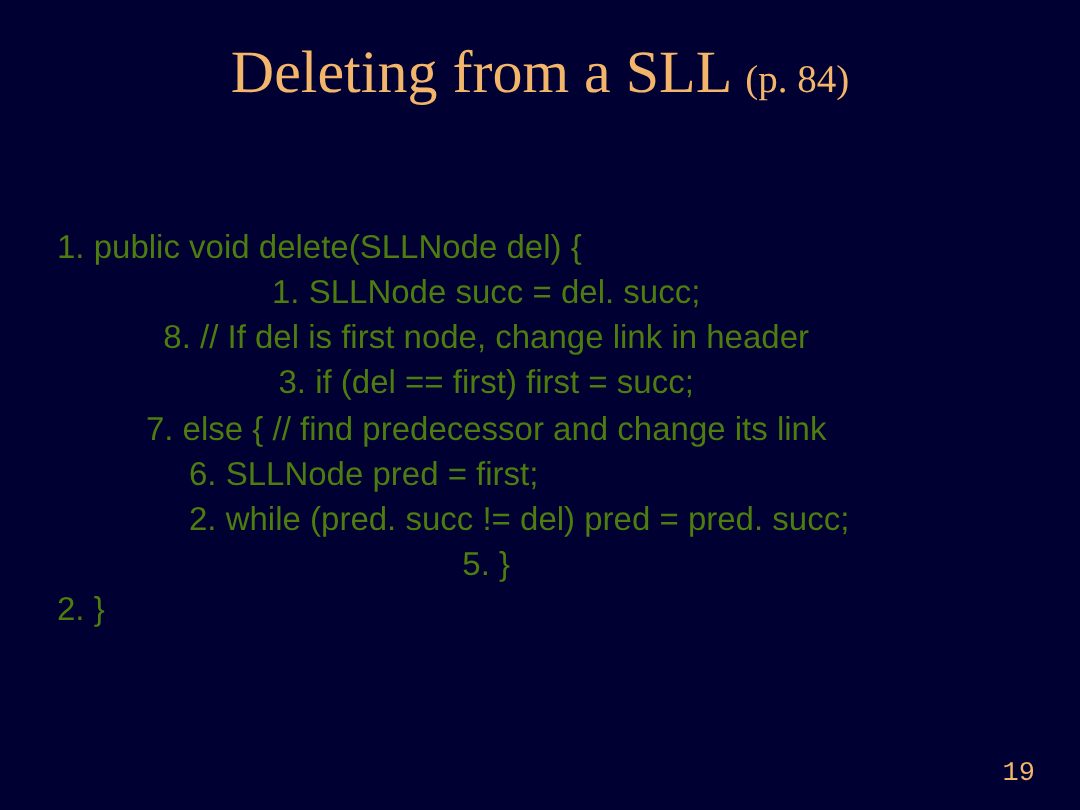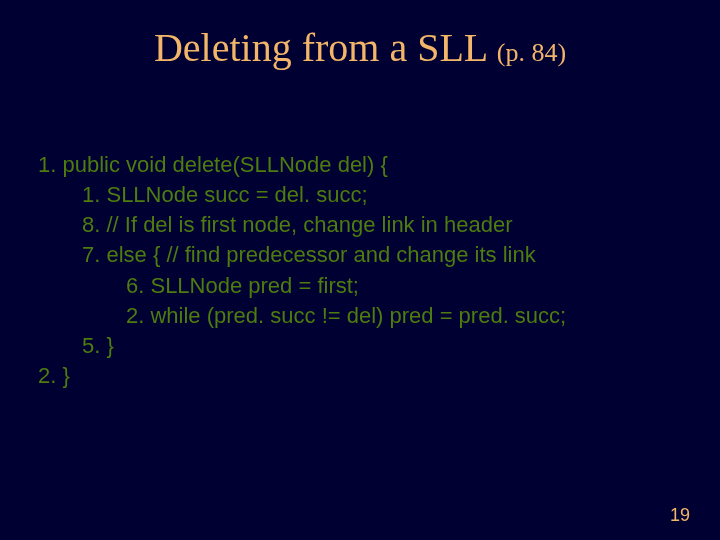--- a/index.html
+++ b/index.html
@@ -35,44 +35,45 @@
   }
   .body {
     position: absolute;
     top: 150px;
     left: 38px;
     color: #4d7c0f;
     font-size: 22px;
     line-height: 1.37;
   }
   .lv0 { padding-left: 0; }
-  .lv1 { padding-left: 44px; }
+  .lv1 { padding-left: 44px; text-align: center; }
   .lv2 { padding-left: 88px; }
   .pagenum {
     position: absolute;
     right: 30px;
     bottom: 14px;
     color: #f2b56a;
-    font-family: Liberation Sans, sans-serif;
+    font-family: Liberation Mono, monospace;
     font-size: 18px;
   }
 </style>
 </head>
 <body>
 
 <div class="slide">
 
   <div class="title">
     <span class="t-main">Deleting from a SLL </span><span class="t-sub">(p. 84)</span>
   </div>
 
   <div class="body">
     <div class="lv0">1. public void delete(SLLNode del) {</div>
     <div class="lv1">1. SLLNode succ = del. succ;</div>
     <div class="lv1">8. // If del is first node, change link in header</div>
+    <div class="lv1">3. if (del == first) first = succ;</div>
     <div class="lv1">7. else { // find predecessor and change its link</div>
     <div class="lv2">6. SLLNode pred = first;</div>
     <div class="lv2">2. while (pred. succ != del) pred = pred. succ;</div>
     <div class="lv1">5. }</div>
     <div class="lv0">2. }</div>
   </div>
 
   <div class="pagenum">19</div>
 
 </div>

